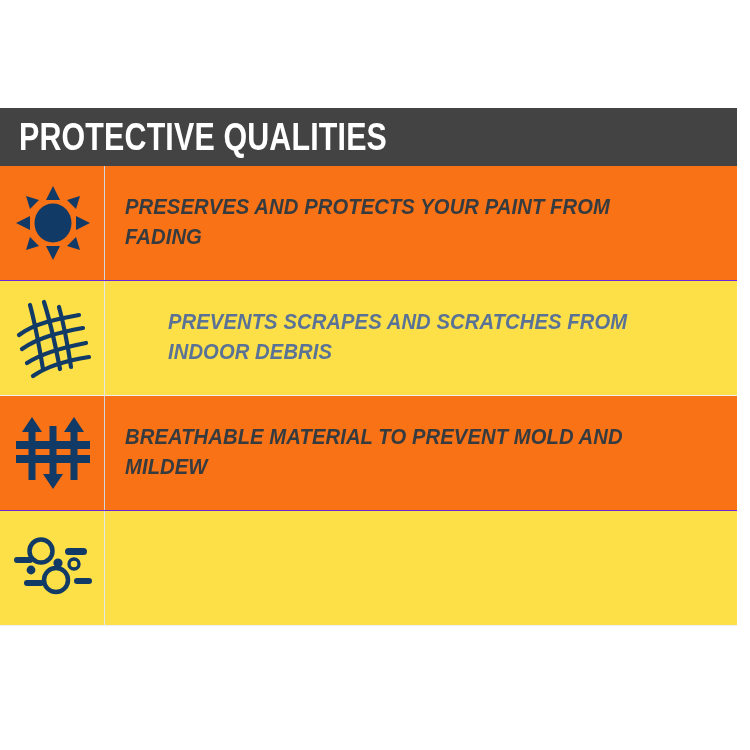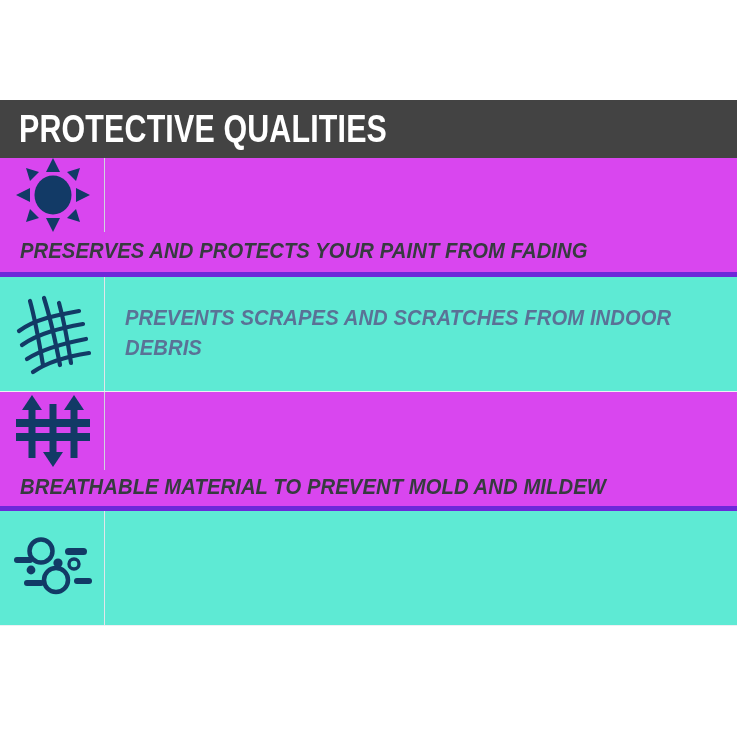--- a/index.html
+++ b/index.html
@@ -11,21 +11,21 @@
     width: 750px;
     height: 750px;
     overflow: hidden;
     font-family: "Liberation Sans", sans-serif;
     -webkit-font-smoothing: antialiased;
   }
 
   .panel {
     position: absolute;
     left: 0;
-    top: 100px;
+    top: 108px;
     width: 737px;
   }
 
   
   .header-bar {
     height: 58px;
     background: #434343;
     display: flex;
     align-items: center;
     padding-left: 19px;
@@ -44,27 +44,27 @@
   }
 
   
   .row {
     display: flex;
     align-items: stretch;
     height: 114px;
     position: relative;
   }
   .row.shaded {
-    background: #d946ef;
-    border-bottom: 5px solid #6d28d9;
-    flex-direction: column;
+    background: #f97316;
+    border-bottom: 1px solid #6d28d9;
   }
   .row.plain {
-    background: #5eead4;
+    background: #fde047;
     border-bottom: 1px solid #eef0f3;
+    gap: 43px;
   }
 
   .icon-cell {
     width: 105px;
     min-width: 105px;
     display: flex;
     align-items: center;
     justify-content: center;
     position: relative;
   }

